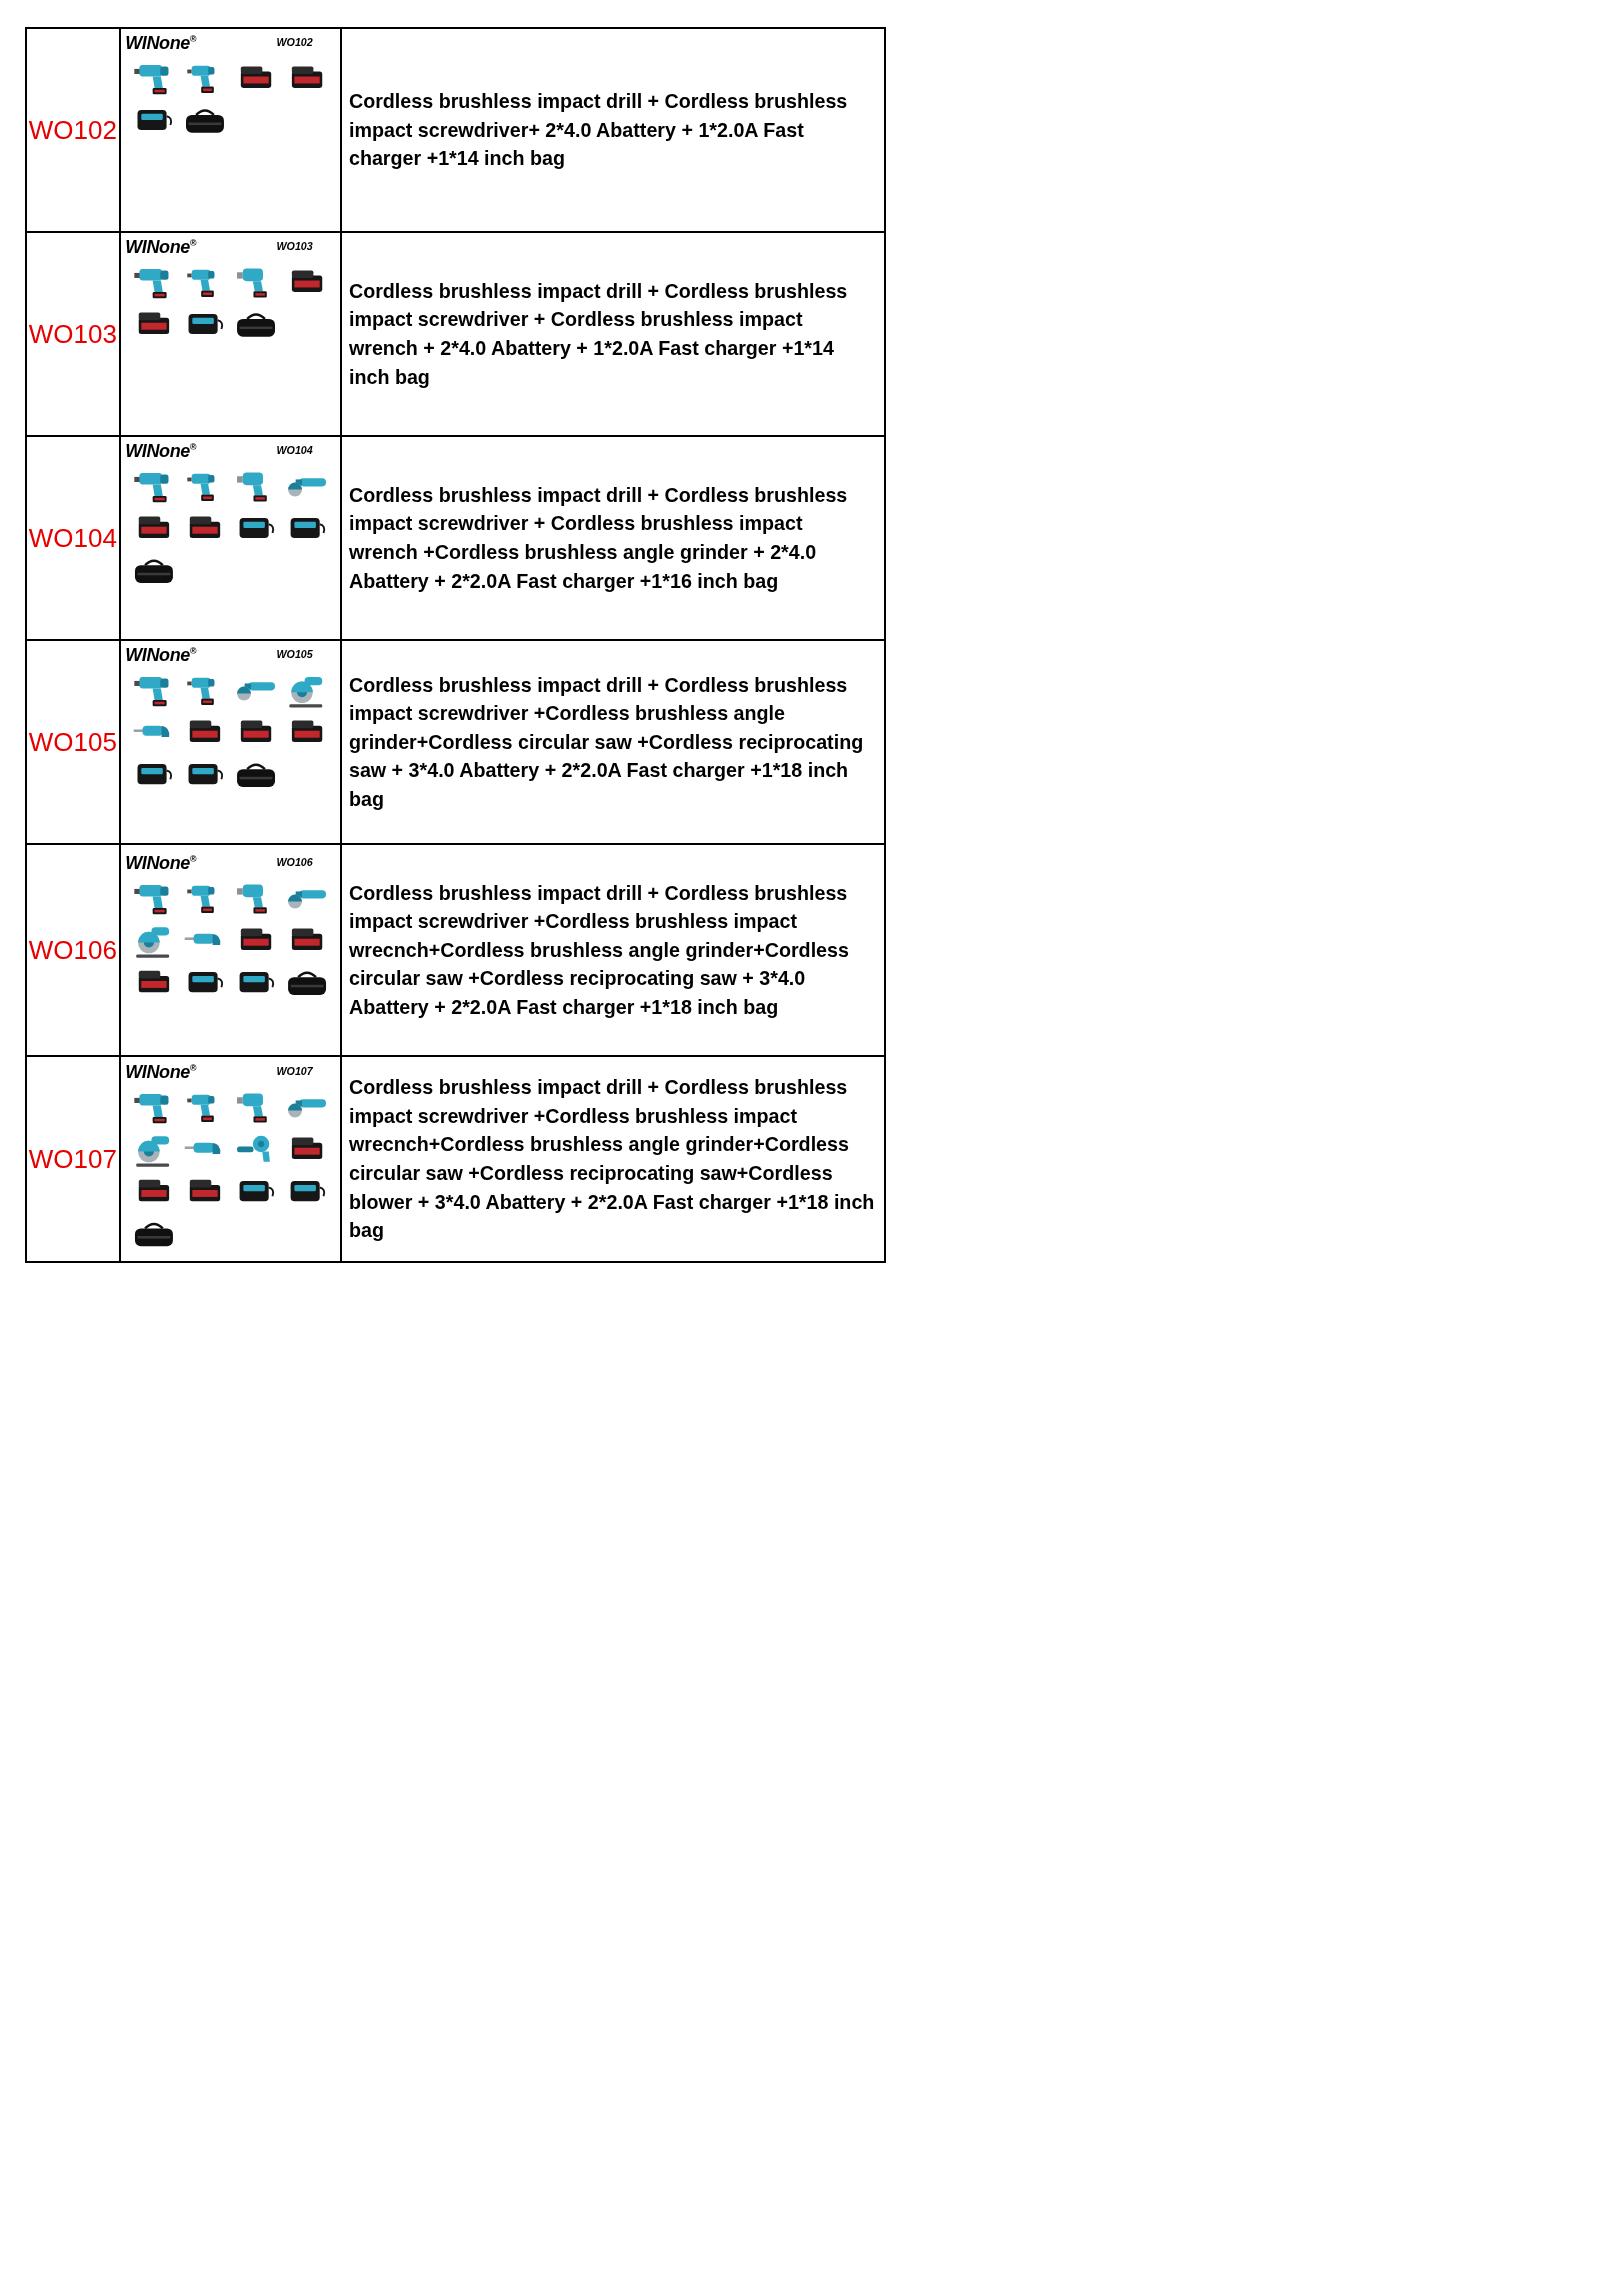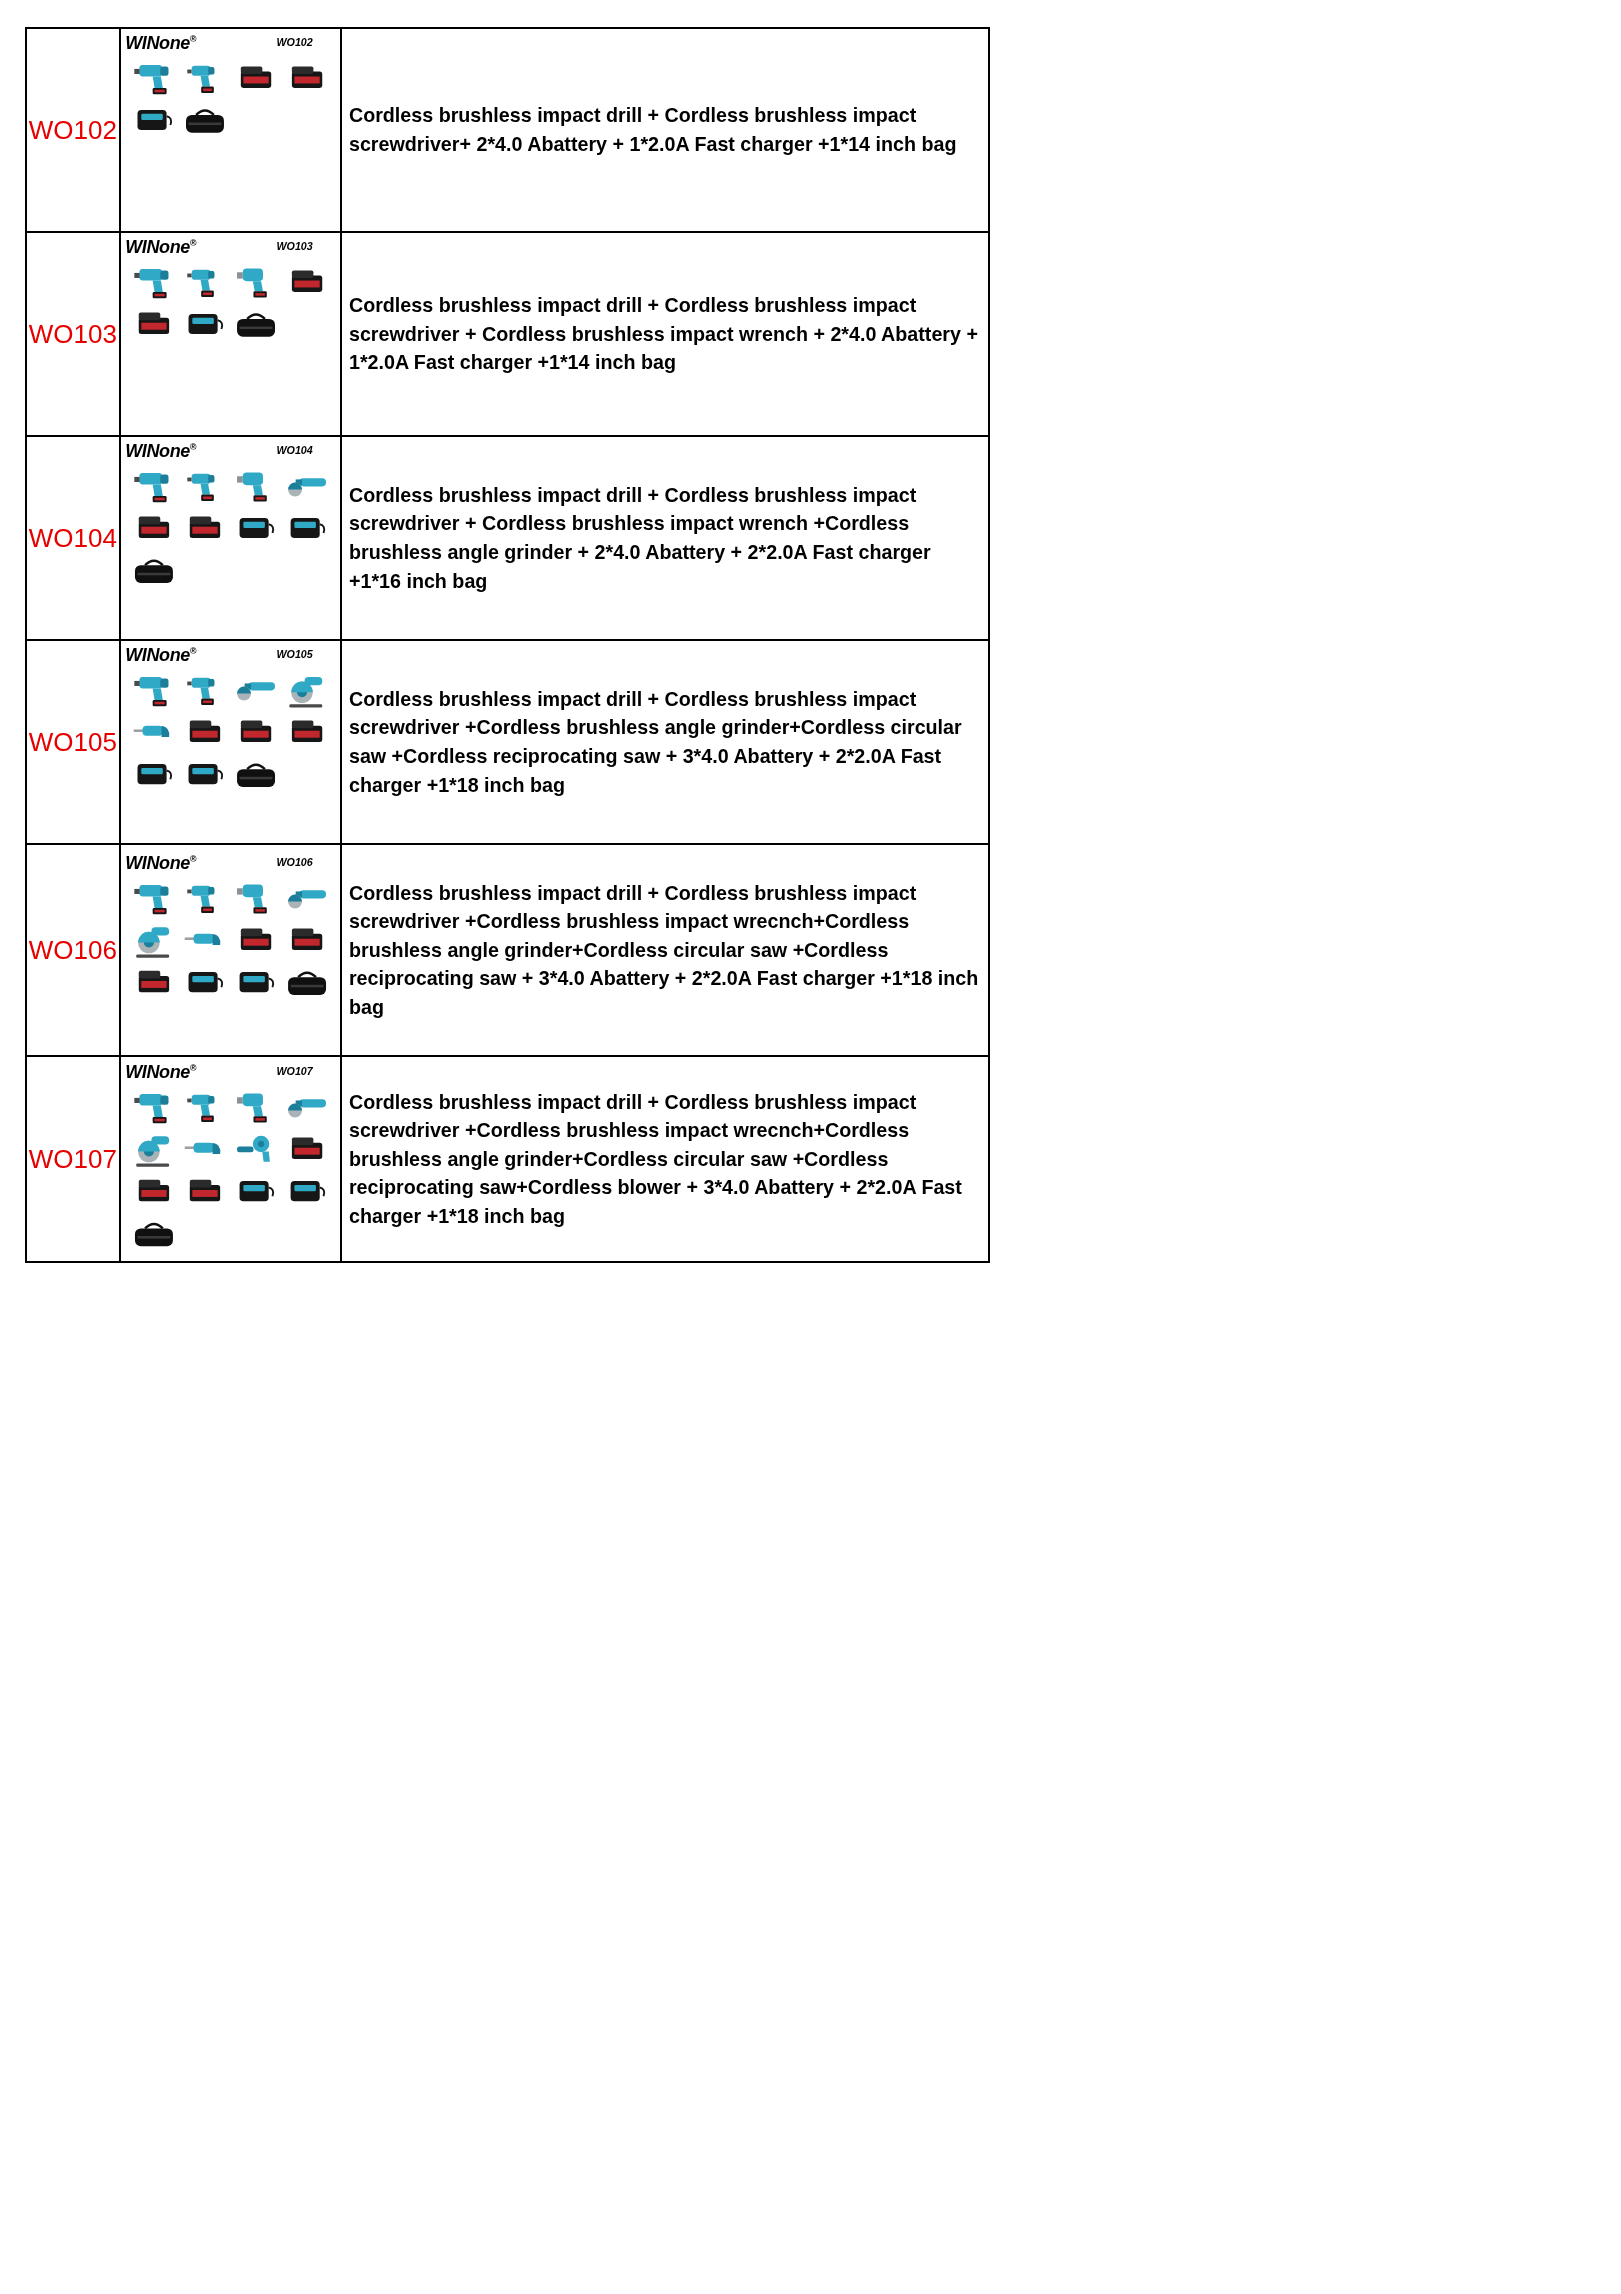--- a/index.html
+++ b/index.html
@@ -31,21 +31,21 @@
     background: #fff;
   }
   td.image-cell {
     width: 221px;
     height: 204px;
     padding: 0;
     vertical-align: top;
     background: #fff;
   }
   td.desc-cell {
-    width: 648px;
+    width: 544px;
     font-weight: bold;
     font-size: 19.7px;
     line-height: 1.45;
     padding: 0 7.2px;
     color: #000;
   }
   tr.r5 td.image-cell { height: 212px; }
   tr.r6 td.image-cell { height: 206px; }
   .brand-line {
     display: flex;

